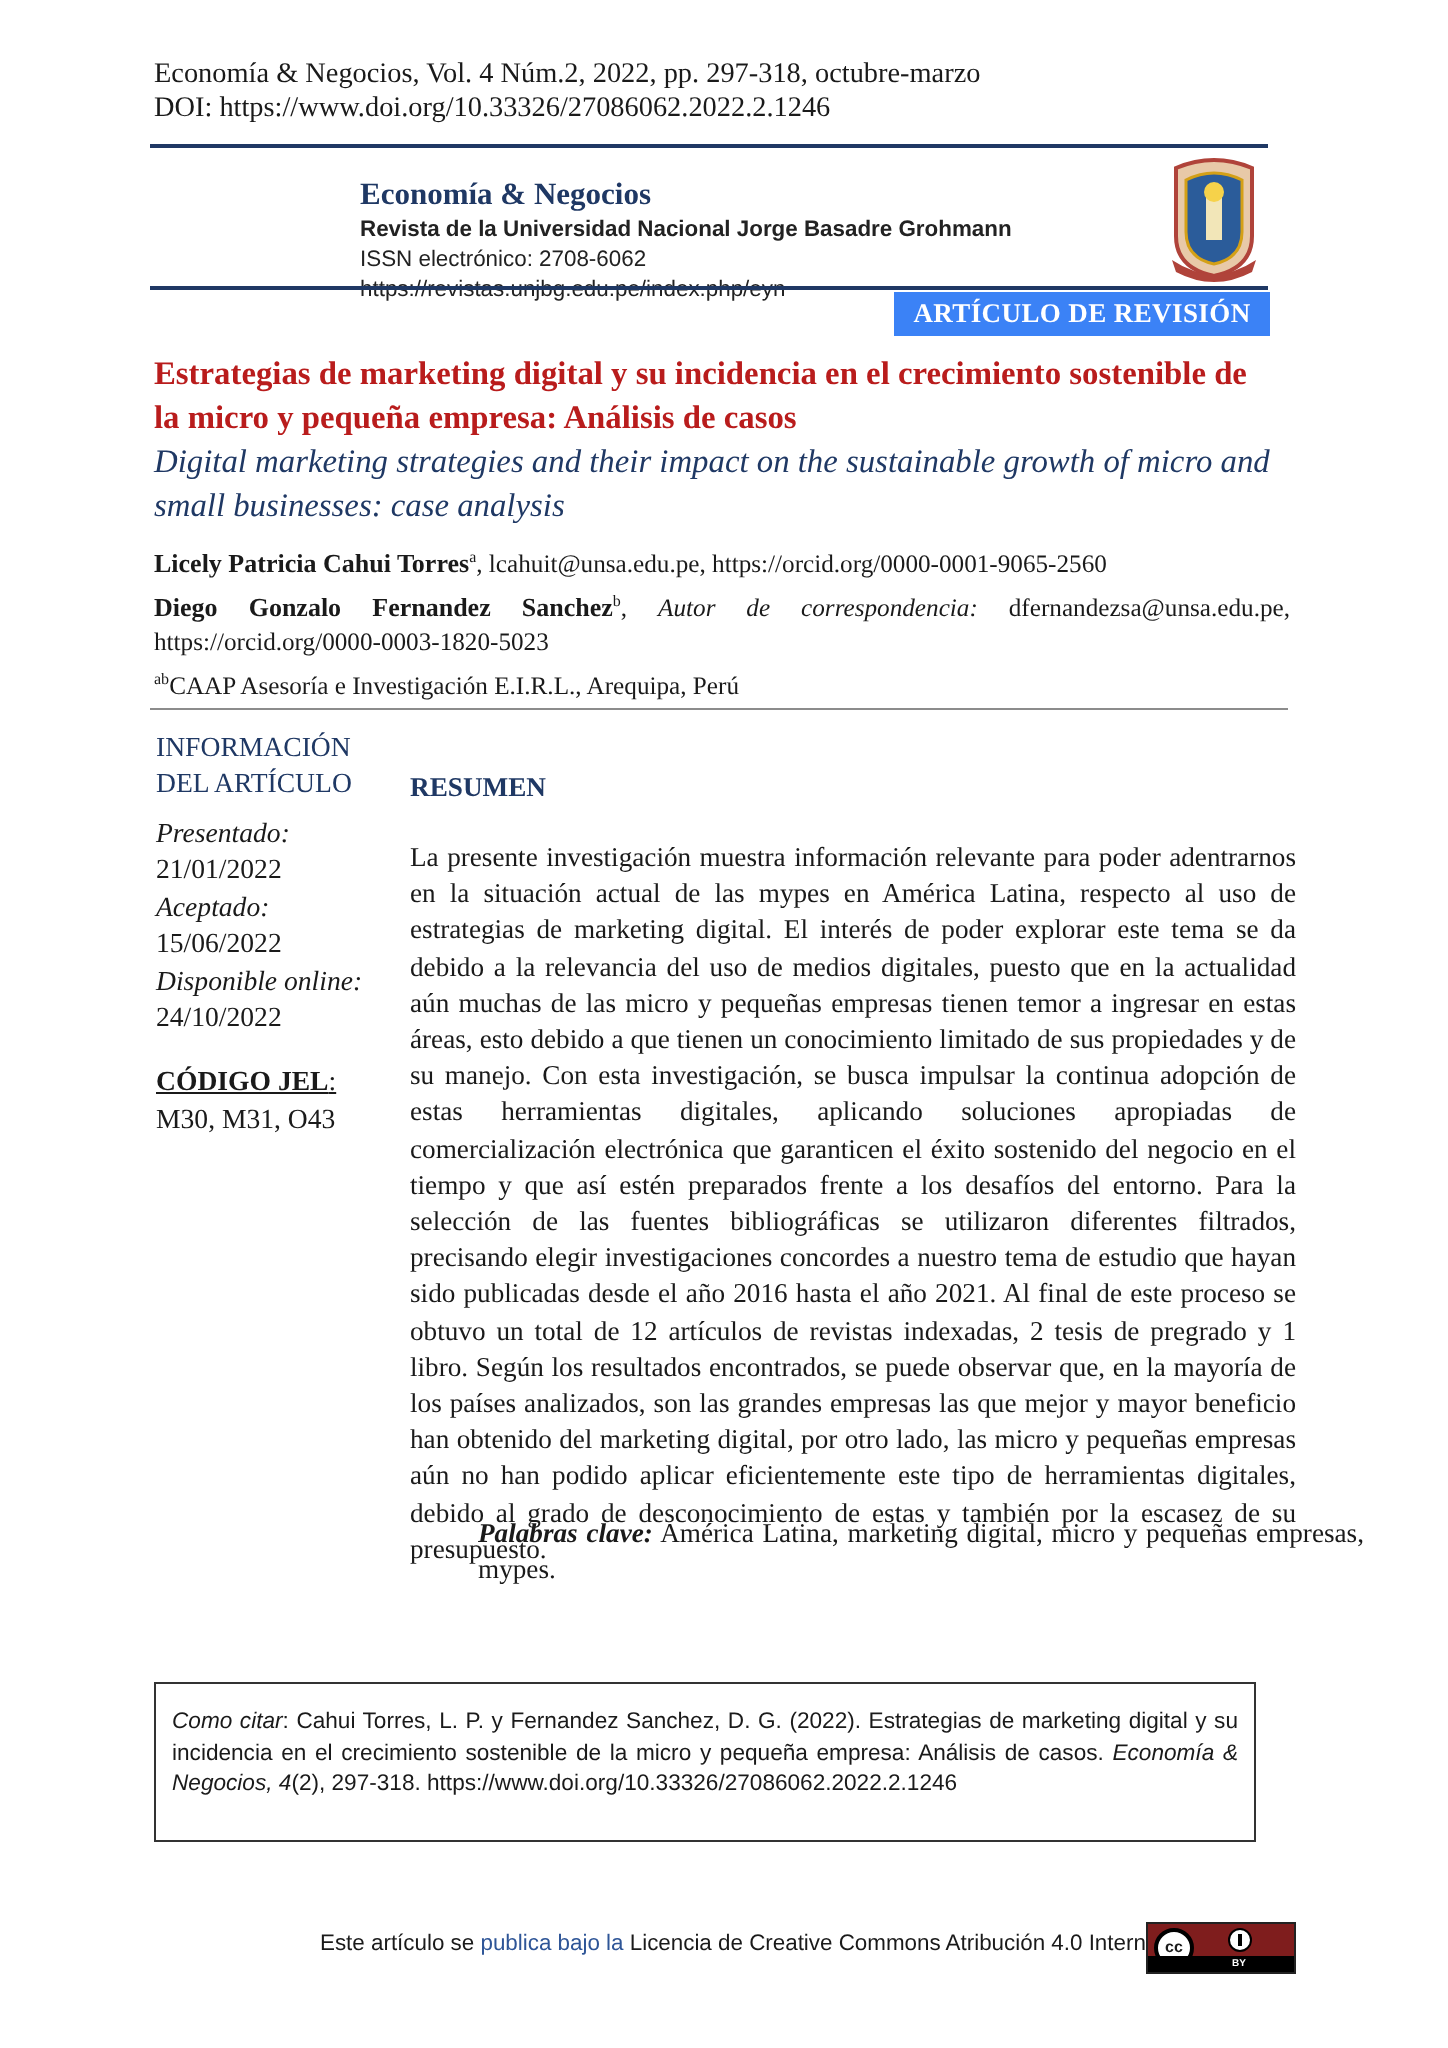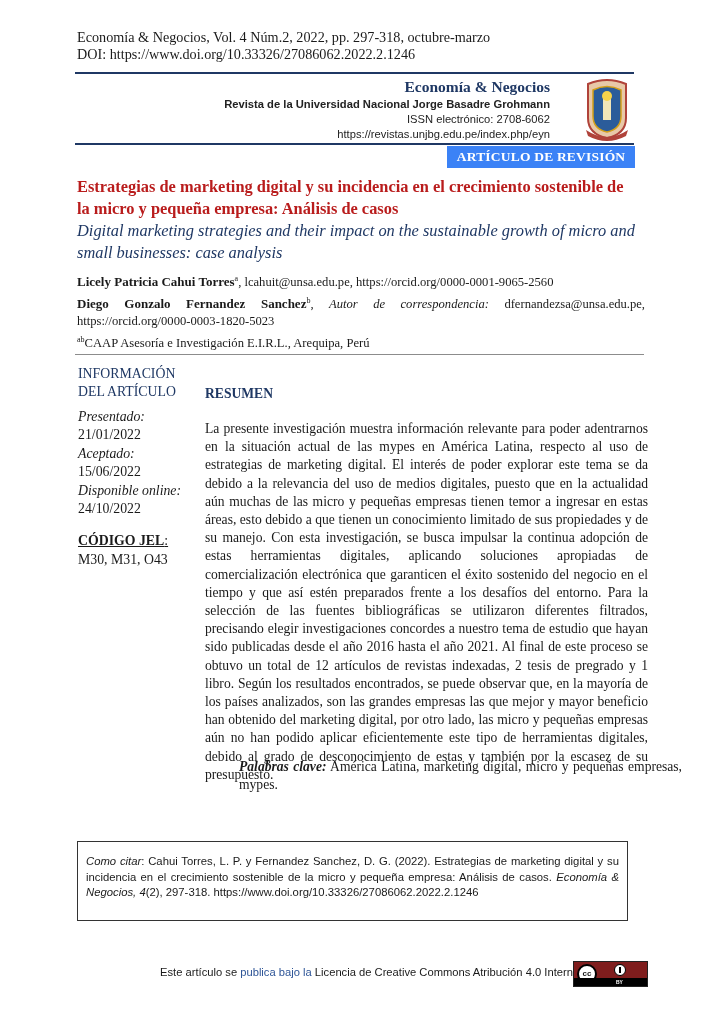--- a/index.html
+++ b/index.html
@@ -3,21 +3,21 @@
   <meta charset="utf-8">
   <style>
     html, body { margin: 0; padding: 0; background: #ffffff; }
     body { width: 724px; height: 1024px; position: relative; overflow: hidden; color: #1a1a1a; }
     .serif { font-family: "Liberation Serif", "DejaVu Serif", serif; }
     .sans { font-family: "Liberation Sans", "DejaVu Sans", sans-serif; }
 
     .running-head { position: absolute; left: 77px; top: 29px; font-size: 14.2px; line-height: 17px; color: #1a1a1a; }
     .rule-top { position: absolute; left: 75px; top: 72px; width: 559px; height: 2px; background: #1f3864; }
 
-    .masthead { position: absolute; left: 180px; top: 77px; width: 370px; text-align: right; }
+    .masthead { position: absolute; left: 180px; top: 88px; width: 370px; text-align: left; }
     .masthead .journal { font-size: 15.5px; font-weight: bold; color: #1f3864; line-height: 20px; }
     .masthead .sub { font-size: 11.2px; font-weight: bold; color: #222; line-height: 15px; }
     .masthead .line { font-size: 11.2px; color: #222; line-height: 15px; }
 
     .seal { position: absolute; left: 584px; top: 78px; width: 46px; height: 64px; }
 
     .rule-mid { position: absolute; left: 75px; top: 143px; width: 559px; height: 2px; background: #1f3864; }
     .badge { position: absolute; left: 447px; top: 146px; width: 188px; height: 22px; background: #3b82f6; color: #fff; font-weight: bold; font-size: 13.5px; line-height: 22px; text-align: center; letter-spacing: 0.2px; }
 
     .title-es { position: absolute; left: 77px; top: 176px; width: 560px; font-size: 16.4px; font-weight: bold; color: #b91c1c; line-height: 22px; }

